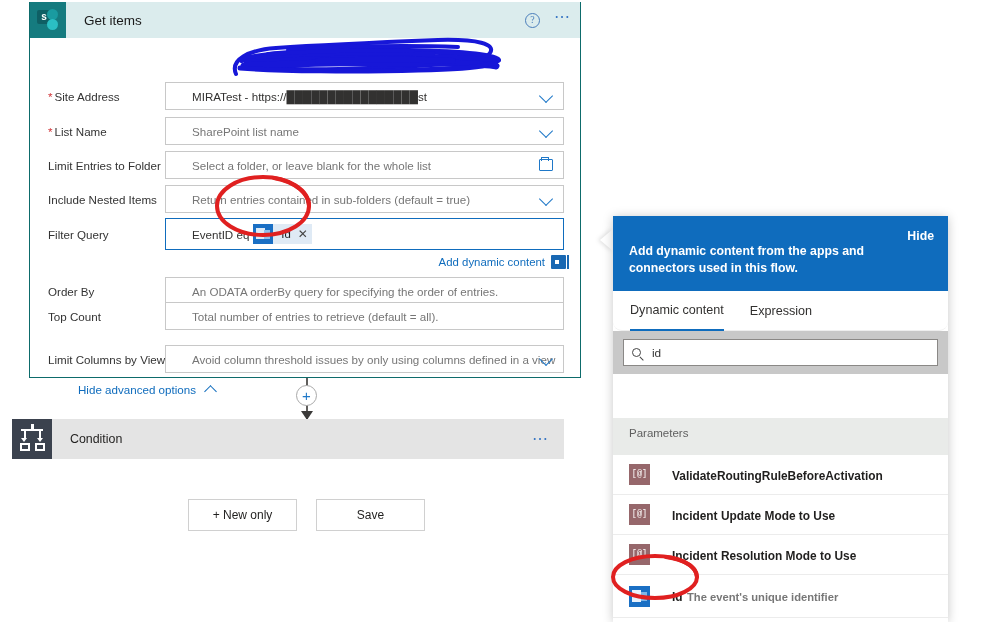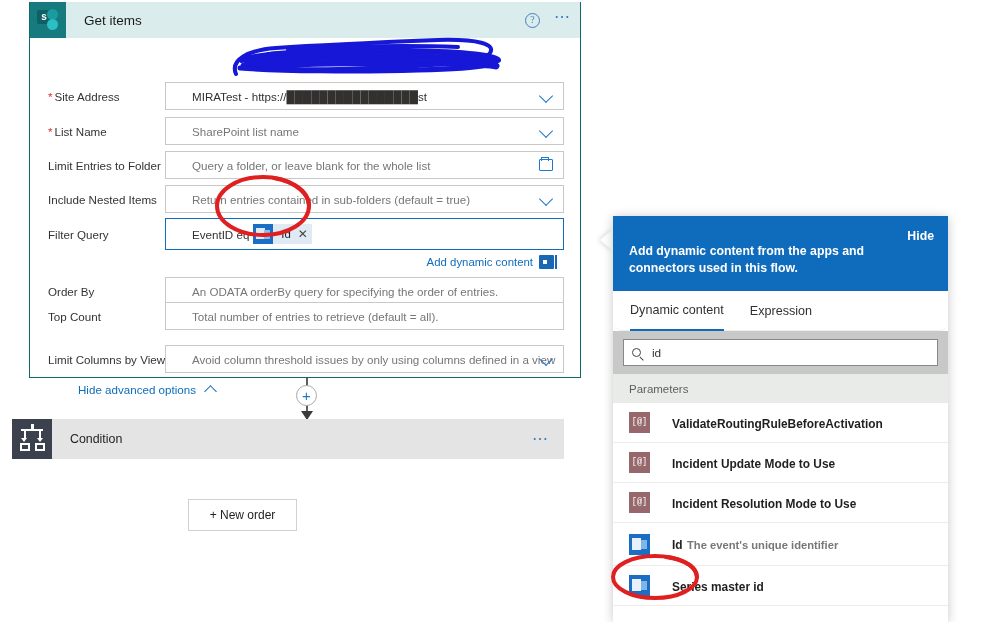--- a/index.html
+++ b/index.html
@@ -122,21 +122,21 @@
     width: 9px; height: 11px; background: #fff; opacity: .85;
   }
   .token .tico::after {
     content: ""; position: absolute; left: 11px; top: 6px;
     width: 6px; height: 9px; background: #8fc0ec;
   }
   .token .tlabel { font-size: 11.4px; color: #1b1b1b; padding: 0 7px 0 8px; }
   .token .tx { font-size: 12px; color: #444; cursor: pointer; }
 
   .adc-link {
-    position: absolute; right: 26px;
+    position: absolute; right: 14px;
     font-size: 11.4px; color: #0f6cbd; cursor: pointer;
     display: flex; align-items: center; gap: 6px;
   }
   .adc-badge {
     width: 15px; height: 14px; background: #1968b3;
     position: relative; border-radius: 1px;
   }
   .adc-badge::before {
     content: ""; position: absolute; left: 4px; top: 5px;
     width: 4px; height: 4px; background: #fff;
@@ -266,21 +266,21 @@
     position: relative; flex: 0 0 9px;
   }
   .mag::after {
     content: ""; position: absolute; right: -4px; bottom: -3px;
     width: 5px; height: 1.3px; background: #444; transform: rotate(45deg);
   }
   .search-val { margin-left: 11px; font-size: 11.8px; color: #333; }
 
   .grp-head {
     background: #e9ebe9; color: #5f5f5f;
-    font-size: 11.5px; padding: 9px 16px 8px 16px;
+    font-size: 11.5px; padding: 9px 16px 16px 16px; margin-top: 44px;
   }
   .dc-item {
     display: flex; align-items: center;
     padding: 0 16px; height: 40px;
     border-bottom: 1px solid #ececec;
     cursor: pointer; background: #fff;
   }
   .dc-item.tall { height: 43px; align-items: center; }
   .param-ico {
     width: 21px; height: 21px; background: #96676b;
@@ -342,21 +342,21 @@
         <div class="lbl"><span class="req">*</span><span>List Name</span></div>
         <div class="inp">
           <span>SharePoint list name</span>
           <span class="chev"></span>
         </div>
       </div>
 
       <div class="row" style="top:111px">
         <div class="lbl">Limit Entries to Folder</div>
         <div class="inp">
-          <span>Query a folder, or leave blank for the whole list</span>
+          <span>Select a folder, or leave blank for the whole list</span>
           <span class="folder-ico"></span>
         </div>
       </div>
 
       <div class="row" style="top:145px">
         <div class="lbl">Include Nested Items</div>
         <div class="inp">
           <span>Return entries contained in sub-folders (default = true)</span>
           <span class="chev"></span>
         </div>
@@ -423,21 +423,22 @@
         <div class="leg-r"></div>
       <div class="tri-l"></div>
         <div class="tri-r"></div>
       <div class="box-l"></div>
         <div class="box-r"></div>
     </div>
     <div class="cond-title">Condition</div>
     <div class="cond-ell">⋯</div>
   </div>
 
-  <div class="btn" id="btn-newstep">+ New order</div>
+  <div class="btn" id="btn-newstep">+ New only</div>
+  <div class="btn" id="btn-save">Save</div>
 
   <div class="panel-arrow"></div>
   <div class="panel">
     <div class="panel-head">
       <div class="panel-head-text">Add dynamic content from the apps and connectors used in this flow.</div>
       <div class="panel-hide">Hide</div>
     </div>
 
     <div class="tabs">
       <div class="tab active">Dynamic content</div>

